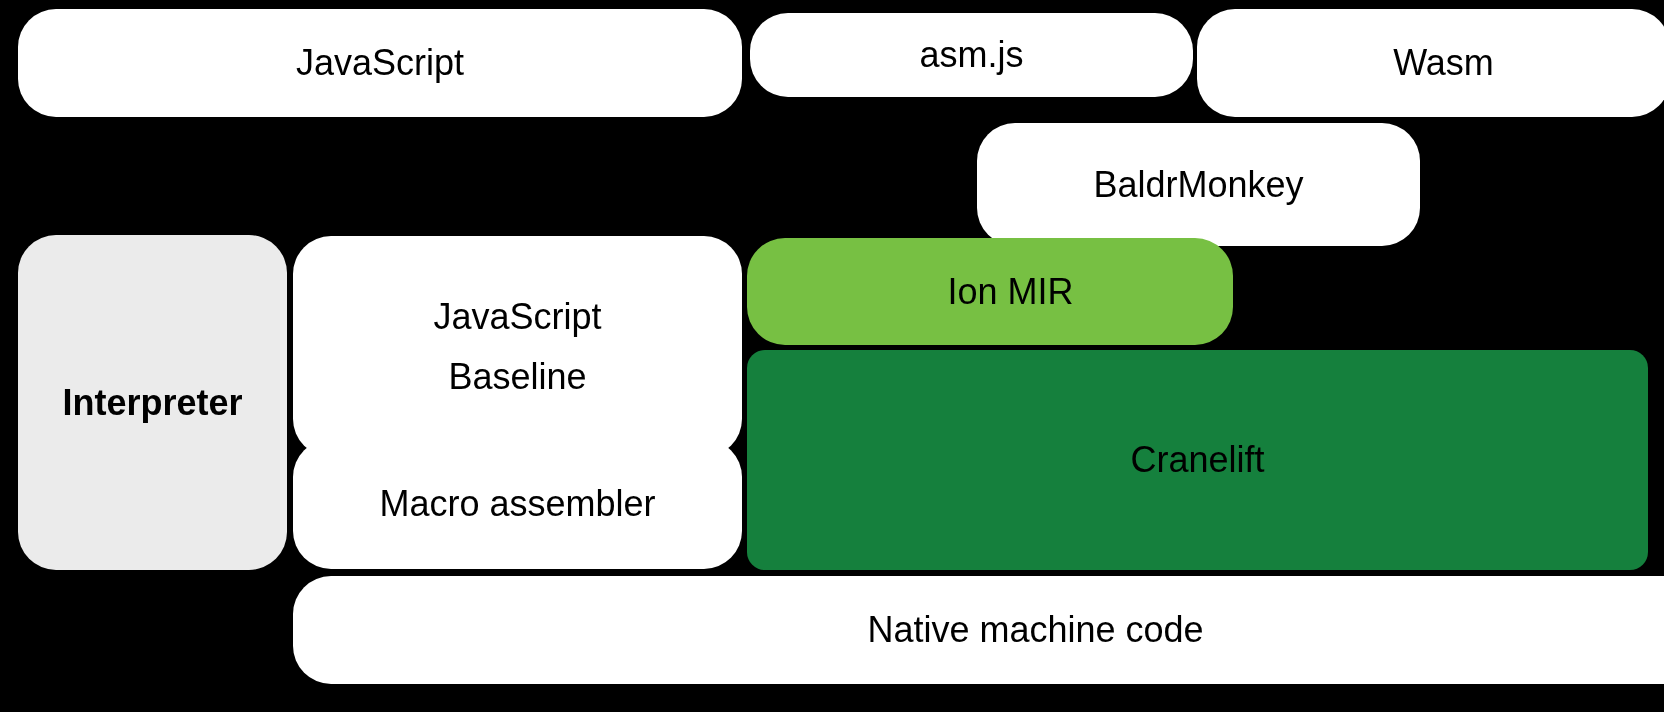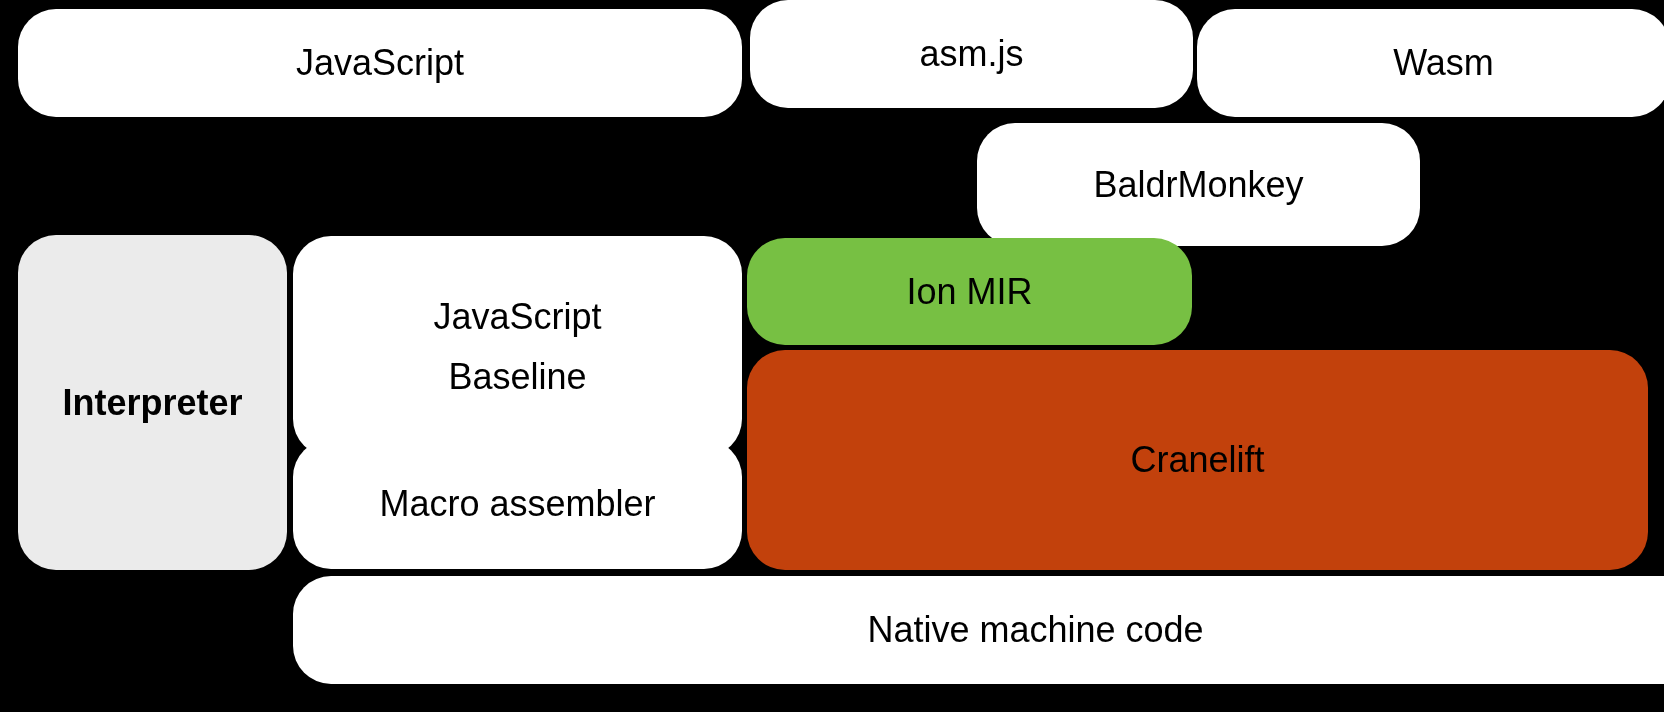--- a/index.html
+++ b/index.html
@@ -22,28 +22,28 @@
     justify-content: center;
     text-align: center;
     background: #ffffff;
     color: #000000;
     font-size: 36px;
     line-height: 60px;
     border-radius: 38px;
     white-space: pre-line;
   }
   .n-javascript      { left:   18px; top:   9px; width:  724px; height: 108px; }
-  .n-asmjs           { left:  750px; top:   0; width:  443px; height: 108px; }
+  .n-asmjs           { left:  750px; top:   13px; width:  443px; height: 84px; }
   .n-wasm            { left: 1197px; top:   9px; width:  453px; height: 108px; padding-left: 20px; }
   .n-bytecode        { left:   18px; top: 123px; width:  950px; height: 106px; }
   .n-baldrmonkey     { left:  977px; top: 123px; width:  443px; height: 123px; }
   .n-interpreter     { left:   18px; top: 235px; width:  269px; height: 335px; background: #ebebeb; font-weight: bold; }
   .n-baseline        { left:  293px; top: 236px; width:  449px; height: 221px; }
-  .n-ionmir          { left:  747px; top: 238px; width:  445px; height: 107px; background: #77c043; }
-  .n-cranelift       { left:  747px; top: 350px; width:  901px; height: 220px; background: #c2410c; }
+  .n-ionmir          { left:  747px; top: 238px; width:  445px; height: 107px; background: #77c043; padding-left: 41px; }
+  .n-cranelift       { left:  747px; top: 350px; width:  901px; height: 220px; background: #15803d; border-radius: 18px; }
   .n-macroassembler  { left:  293px; top: 439px; width:  449px; height: 130px; }
   .n-nativecode      { left:  293px; top: 576px; width: 1485px; height: 108px; }
 </style>
 </head>
 <body>
 
 <div class="canvas">
 
   <div class="node n-javascript">JavaScript</div>
 

